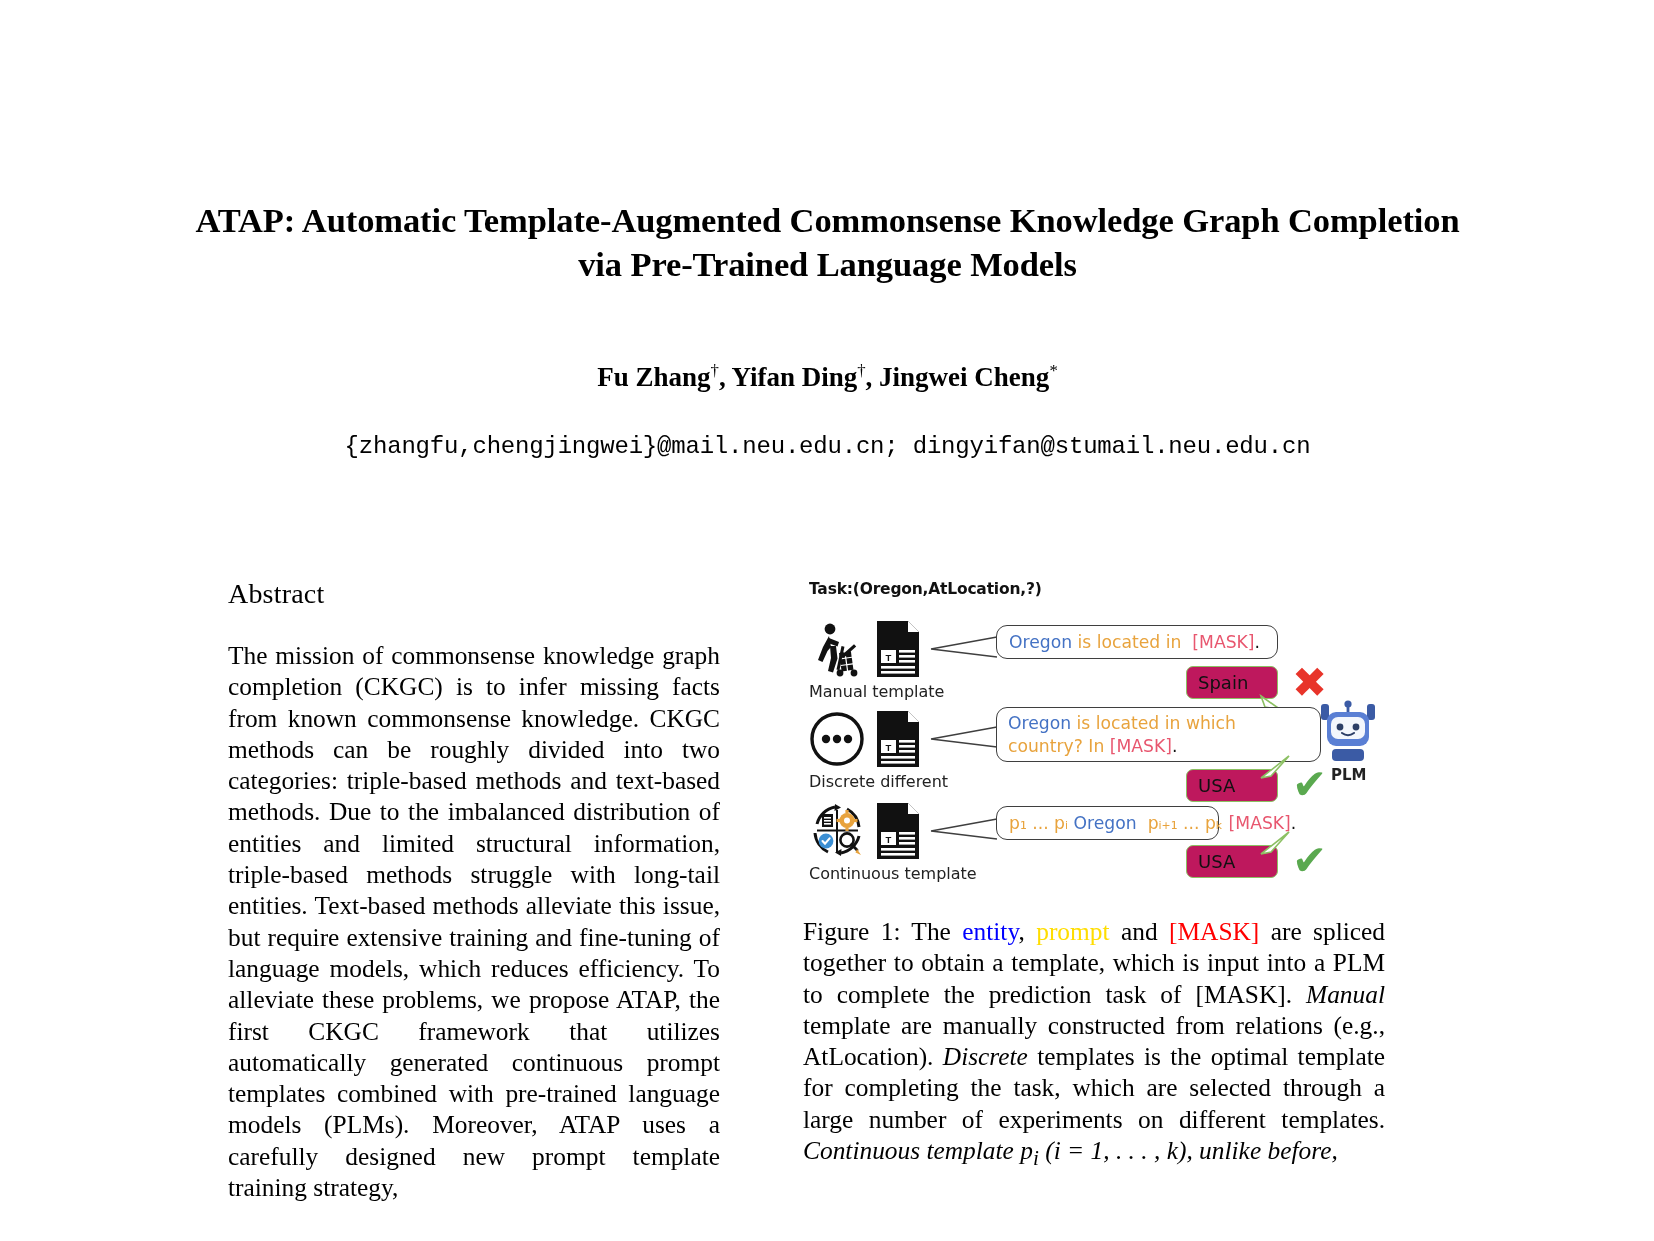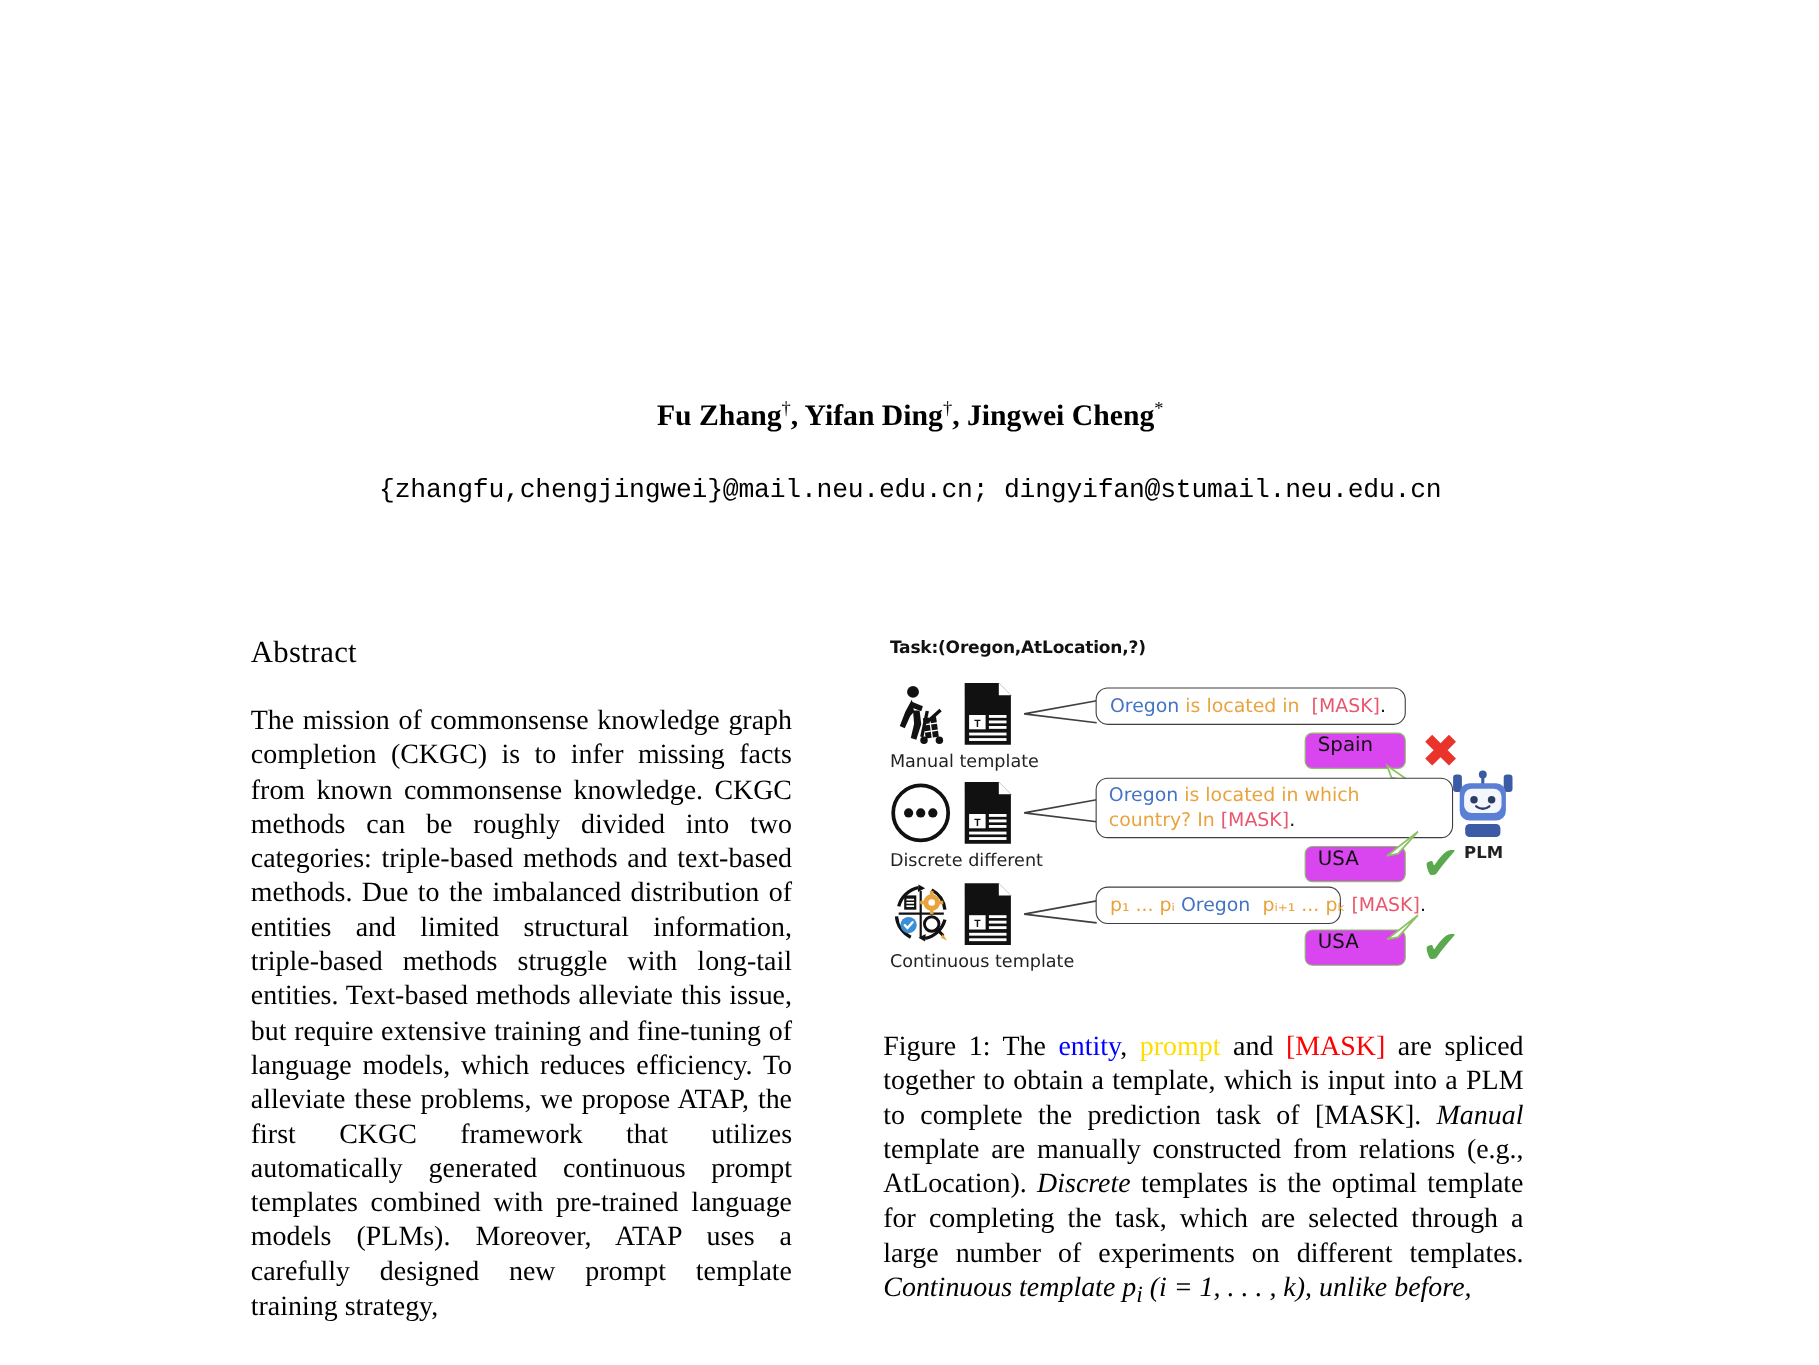--- a/index.html
+++ b/index.html
@@ -168,24 +168,24 @@
     white-space: nowrap;
   }
   .bubble.multi {
     white-space: normal;
     align-items: center;
   }
   .answer {
     position: absolute;
     border: 1.6px solid #8cc063;
     border-radius: 7px;
-    background: #d946ef;
+    background: #be185d;
     box-sizing: border-box;
     display: flex;
-    align-items: flex-start;
+    align-items: center;
     padding: 0 11px;
     font-size: 18px;
     color: #111;
     white-space: nowrap;
   }
   .b-entity { color: #4472c4; }
   .b-prompt { color: #e8a33d; }
   .b-mask   { color: #e8576f; }
   .b-dot    { color: #111; }
 
@@ -204,20 +204,21 @@
     color: #222;
   }
 
   svg { display: block; overflow: visible; }
 </style>
 </head>
 <body>
 
 <div class="page">
 
+  <div class="title">ATAP: Automatic Template-Augmented Commonsense Knowledge Graph Completion via Pre-Trained Language Models</div>
 
   <div class="authors"><span>Fu Zhang<sup>†</sup></span>, <span>Yifan Ding<sup>†</sup></span>, <span>Jingwei Cheng<sup>*</sup></span></div>
 
 
   <div class="emails">{zhangfu,chengjingwei}@mail.neu.edu.cn; dingyifan@stumail.neu.edu.cn</div>
 
   <div class="col-left">
     <div class="abstract-head">Abstract</div>
     <p class="abstract-body">The mission of commonsense knowledge graph completion (CKGC) is to infer missing facts from known commonsense knowledge. CKGC methods can be roughly divided into two categories: triple-based methods and text-based methods. Due to the imbalanced distribution of entities and limited structural information, triple-based methods struggle with long-tail entities. Text-based methods alleviate this issue, but require extensive training and fine-tuning of language models, which reduces efficiency. To alleviate these problems, we propose ATAP, the first CKGC framework that utilizes automatically generated continuous prompt templates combined with pre-trained language models (PLMs). Moreover, ATAP uses a carefully designed new prompt template training strategy,</p>
   </div>
@@ -389,19 +390,19 @@
       <div class="answer" style="left:383px; top:275px; width:92px; height:33px;">
         <span>USA</span>
       </div>
       <svg style="position:absolute; left:458px; top:262px;" width="34" height="26">
         <path d="M0 22 L28 0 L10 20 Z" fill="#fff" stroke="#8cc063" stroke-width="1.6"></path>
       </svg>
       <div class="mark ok" style="left:489px; top:270px;">✔</div>
 
     </div>
 
-    <p class="fig-caption" style="margin-top:36px;">
+    <p class="fig-caption" style="margin-top:16px;">
       <span>Figure 1: The </span><span class="c-entity">entity</span><span>, </span><span class="c-prompt">prompt</span><span> and </span><span class="c-mask">[MASK]</span><span> are spliced together to obtain a template, which is input into a PLM to complete the prediction task of [MASK]. </span><i>Manual</i><span> template are manually constructed from relations (e.g., AtLocation). </span><i>Discrete</i><span> templates is the optimal template for completing the task, which are selected through a large number of experiments on different templates. </span><i>Continuous</i><i> template p</i><i><sub>i</sub></i><i> (i = 1, . . . , k), unlike before,</i>
     </p>
 
   </div>
 
 </div>
 
 </body></html>

